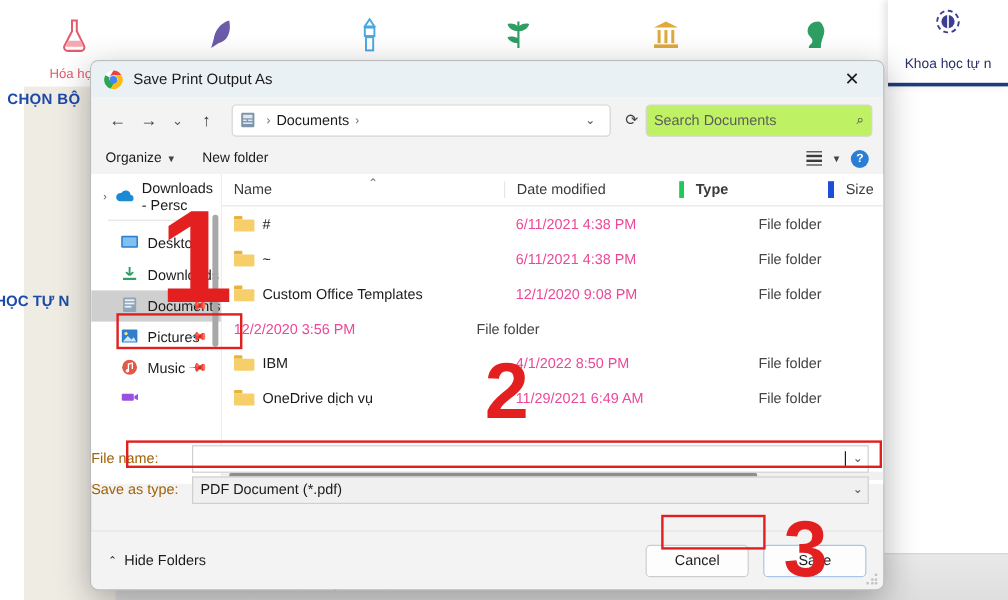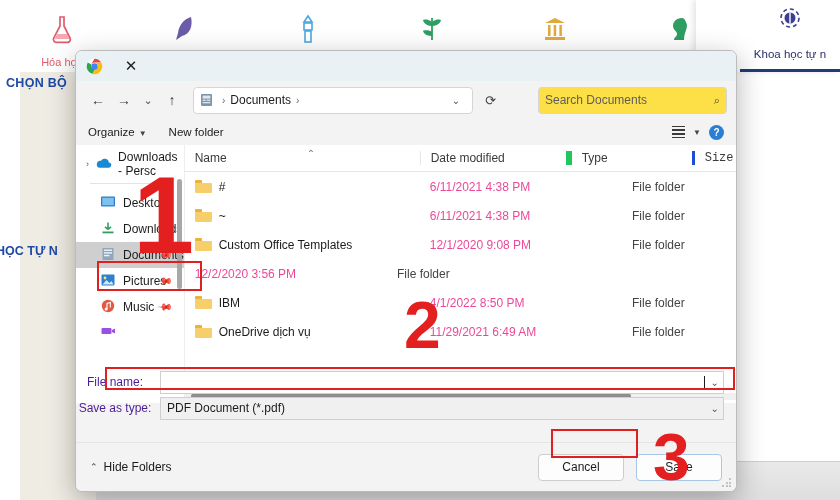--- a/index.html
+++ b/index.html
@@ -8,21 +8,21 @@
     font-family:"Liberation Sans","DejaVu Sans",sans-serif;
     background:#ffffff;
   }
   
   #bg{position:absolute;inset:0;background:#ffffff;}
   .bg-topbar{position:absolute;left:0;top:0;width:840px;height:72px;background:#ffffff;}
   .bg-nav{position:absolute;left:0;top:0;width:740px;height:72px;display:flex;align-items:flex-end;}
   .bg-nav-item{flex:1;text-align:center;color:#6f7d8c;font-size:11px;padding-bottom:4px;}
   .bg-nav-item .ico{display:block;height:42px;line-height:42px;font-size:26px;}
   .bg-tab-active{position:absolute;right:0;top:0;width:100px;height:72px;
-      background:#fff;text-align:center;box-shadow:-3px 0 6px rgba(0,0,0,.10);padding-left:44px;}
+      background:#fff;text-align:center;box-shadow:-3px 0 6px rgba(0,0,0,.10);}
   .bg-tab-active .ico{display:block;height:44px;line-height:46px;font-size:26px;color:#3b3f93;}
   .bg-tab-active .lbl{font-size:11.5px;color:#2b2f6b;white-space:nowrap;}
   .bg-tab-underline{position:absolute;right:0;bottom:0;width:100px;height:3px;background:#1f3b7a;}
   .bg-left-col{position:absolute;left:0;top:72px;width:96px;bottom:0;background:#efece4;}
   .bg-left-white{position:absolute;left:0;top:72px;width:20px;bottom:0;background:#fff;}
   .bg-choose{position:absolute;left:6px;top:76px;font-size:12.5px;font-weight:bold;color:#1d49a7;
       letter-spacing:.3px;white-space:nowrap;}
   .bg-hoctu{position:absolute;left:-4px;top:244px;font-size:12.5px;font-weight:bold;color:#1d49a7;white-space:nowrap;}
   .bg-card{position:absolute;left:4px;top:296px;width:92px;height:72px;
       background:linear-gradient(135deg,#4fc0ef 0%,#2ba8e4 55%,#58c8f2 100%);overflow:hidden;}
@@ -53,22 +53,22 @@
   .navbtn{width:26px;height:26px;display:flex;align-items:center;justify-content:center;
       font-size:14px;color:#3a3a3a;border-radius:4px;}
   .navbtn.small{width:22px;font-size:11px;color:#555;}
   .addrbar{flex:1;height:25px;margin:0 6px 0 8px;background:#fff;border:1px solid #d5d5d5;
       border-radius:4px;display:flex;align-items:center;padding:0 4px 0 6px;}
   .crumb-ico{width:13px;height:14px;margin-right:4px;flex:0 0 auto;}
   .crumb-sep{font-size:10px;color:#6a6a6a;padding:0 5px;}
   .crumb-text{font-size:12px;color:#1b1b1b;}
   .addr-caret{margin-left:auto;font-size:10px;color:#555;padding:0 8px;}
   .refresh{font-size:13px;color:#444;padding:0 6px;}
-  .searchbox{width:175px;height:25px;background:#fde047;border:1px solid #d5d5d5;border-radius:4px;
-      display:flex;align-items:center;padding:0 6px;margin-left:36px;}
+  .searchbox{width:175px;height:25px;background:#bef264;border:1px solid #d5d5d5;border-radius:4px;
+      display:flex;align-items:center;padding:0 6px;}
   .searchbox .ph{font-size:12px;color:#5d5d5d;flex:1;}
   .searchbox .mag{font-size:11px;color:#444;}
   .cmdbar{height:26px;background:#f3f3f3;display:flex;align-items:center;padding:0 12px;
       border-bottom:1px solid #e2e2e2;}
   .cmd{font-size:11.5px;color:#1b1b1b;margin-right:22px;}
   .cmd .car{font-size:8px;margin-left:4px;color:#444;}
   .cmd-right{margin-left:auto;display:flex;align-items:center;gap:8px;}
   .viewico{display:flex;flex-direction:column;gap:2px;}
   .viewico i{display:block;width:13px;height:1.6px;background:#3a3a3a;}
   .helpbtn{width:15px;height:15px;border-radius:50%;background:#2a7fd4;color:#fff;font-size:10px;
@@ -82,38 +82,38 @@
   .np-ico{width:17px;height:16px;margin-right:6px;flex:0 0 auto;position:relative;}
   .np-pin{position:absolute;right:12px;font-size:10px;color:#8a8a8a;transform:rotate(45deg);}
   .np-sep{height:1px;background:#e3e3e3;margin:6px 14px 6px 14px;}
   .np-scroll{position:absolute;right:2px;top:34px;width:5px;height:110px;background:#a8a8a8;border-radius:3px;}
   .filepane{flex:1;background:#fff;position:relative;}
   .colhead{height:26px;display:flex;align-items:center;border-bottom:1px solid #e6e6e6;
       font-size:12px;color:#3a3a3a;position:relative;}
   .ch{padding-left:10px;position:relative;}
   .ch.name{width:225px;}
   .ch.date{width:135px;border-left:1px solid #e6e6e6;}
-  .ch.type{width:110px;border-left:6px solid #22c55e;}
-  .ch.size{width:55px;border-left:3px solid #1d4ed8;font-family:Liberation Mono, monospace;}
+  .ch.type{width:110px;border-left:4px solid #22c55e;font-weight:bold;}
+  .ch.size{width:55px;border-left:5px solid #1d4ed8;}
   .sortcar{position:absolute;left:122px;top:-3px;font-size:10px;color:#7a7a7a;}
   .rows{position:relative;}
   .row{height:29px;display:flex;align-items:center;font-size:12px;color:#1b1b1b;}
   .c-name{width:225px;padding-left:10px;display:flex;align-items:center;}
   .c-date{width:135px;padding-left:10px;color:#ec4899;}
   .c-type{width:110px;padding-left:10px;color:#444;text-align:right;}
   .c-size{width:55px;padding-left:10px;color:#444;}
   .folder{width:17px;height:13px;margin-right:7px;flex:0 0 auto;position:relative;}
   .folder:before{content:"";position:absolute;left:0;top:0;width:7px;height:3px;
       background:#e8b33a;border-radius:1px 1px 0 0;}
   .folder:after{content:"";position:absolute;left:0;top:2.5px;width:17px;height:10.5px;
       background:#f6cf6a;border-radius:1px;}
   .hscroll{position:absolute;left:0;right:14px;bottom:3px;height:7px;background:#f0f0f0;}
   .hscroll i{position:absolute;left:6px;top:0;width:440px;height:7px;background:#8e8e8e;border-radius:4px;}
   .formrow{position:absolute;left:0;right:0;display:flex;align-items:center;height:22px;}
-  .flabel{width:78px;text-align:center;font-size:12px;color:#4c1d95;padding-right:6px;}
+  .flabel{width:78px;text-align:left;font-size:12px;color:#a16207;padding-right:6px;}
   .fctl{flex:1;height:21px;background:#fff;border:1px solid #cfcfcf;display:flex;align-items:center;
       padding:0 4px 0 6px;margin-right:12px;font-size:12px;color:#1b1b1b;}
   .fctl.combo{background:#f0f0f0;align-items:center;}
   .fctl .cv{flex:1;}
   .fctl .cc{font-size:10px;color:#555;padding-left:6px;}
   .caret-txt{display:inline-block;width:1px;height:13px;background:#1b1b1b;}
   .footer{position:absolute;left:0;right:0;bottom:0;height:48px;background:#f3f3f3;
       border-top:1px solid #e4e4e4;display:flex;align-items:center;padding:0 14px;}
   .hidefolders{font-size:12px;color:#1b1b1b;display:flex;align-items:center;gap:6px;}
   .hidefolders .chev{font-size:9px;color:#333;}
@@ -225,20 +225,21 @@
   <div class="titlebar">
     <span class="title-ico">
       <svg width="17" height="17" viewBox="0 0 48 48">
         <circle cx="24" cy="24" r="22" fill="#fff"></circle>
         <path d="M24 2a22 22 0 0 1 19 11H24a11 11 0 0 0-9.6 5.6z" fill="#e8453c"></path>
         <path d="M5 13a22 22 0 0 0 13 32l9.5-16.5A11 11 0 0 1 14 24c0-2 .5-3.9 1.4-5.4z" fill="#2aa84f"></path>
         <path d="M43 13a22 22 0 0 1-25 32l9.5-16.5A11 11 0 0 0 34 24c0-4.4-2.6-8.2-6.3-10z" fill="#f9bc14"></path>
         <circle cx="24" cy="24" r="9" fill="#4285f4"></circle>
       </svg>
     </span>
+    <span class="title-text">Save Print Output As</span>
     <span class="titlebar-close">✕</span>
   </div>
 
   <div class="navbar">
     <span class="navbtn">←</span>
     <span class="navbtn">→</span>
     <span class="navbtn small">⌄</span>
     <span class="navbtn">↑</span>
     <div class="addrbar">
       <span class="crumb-ico">

